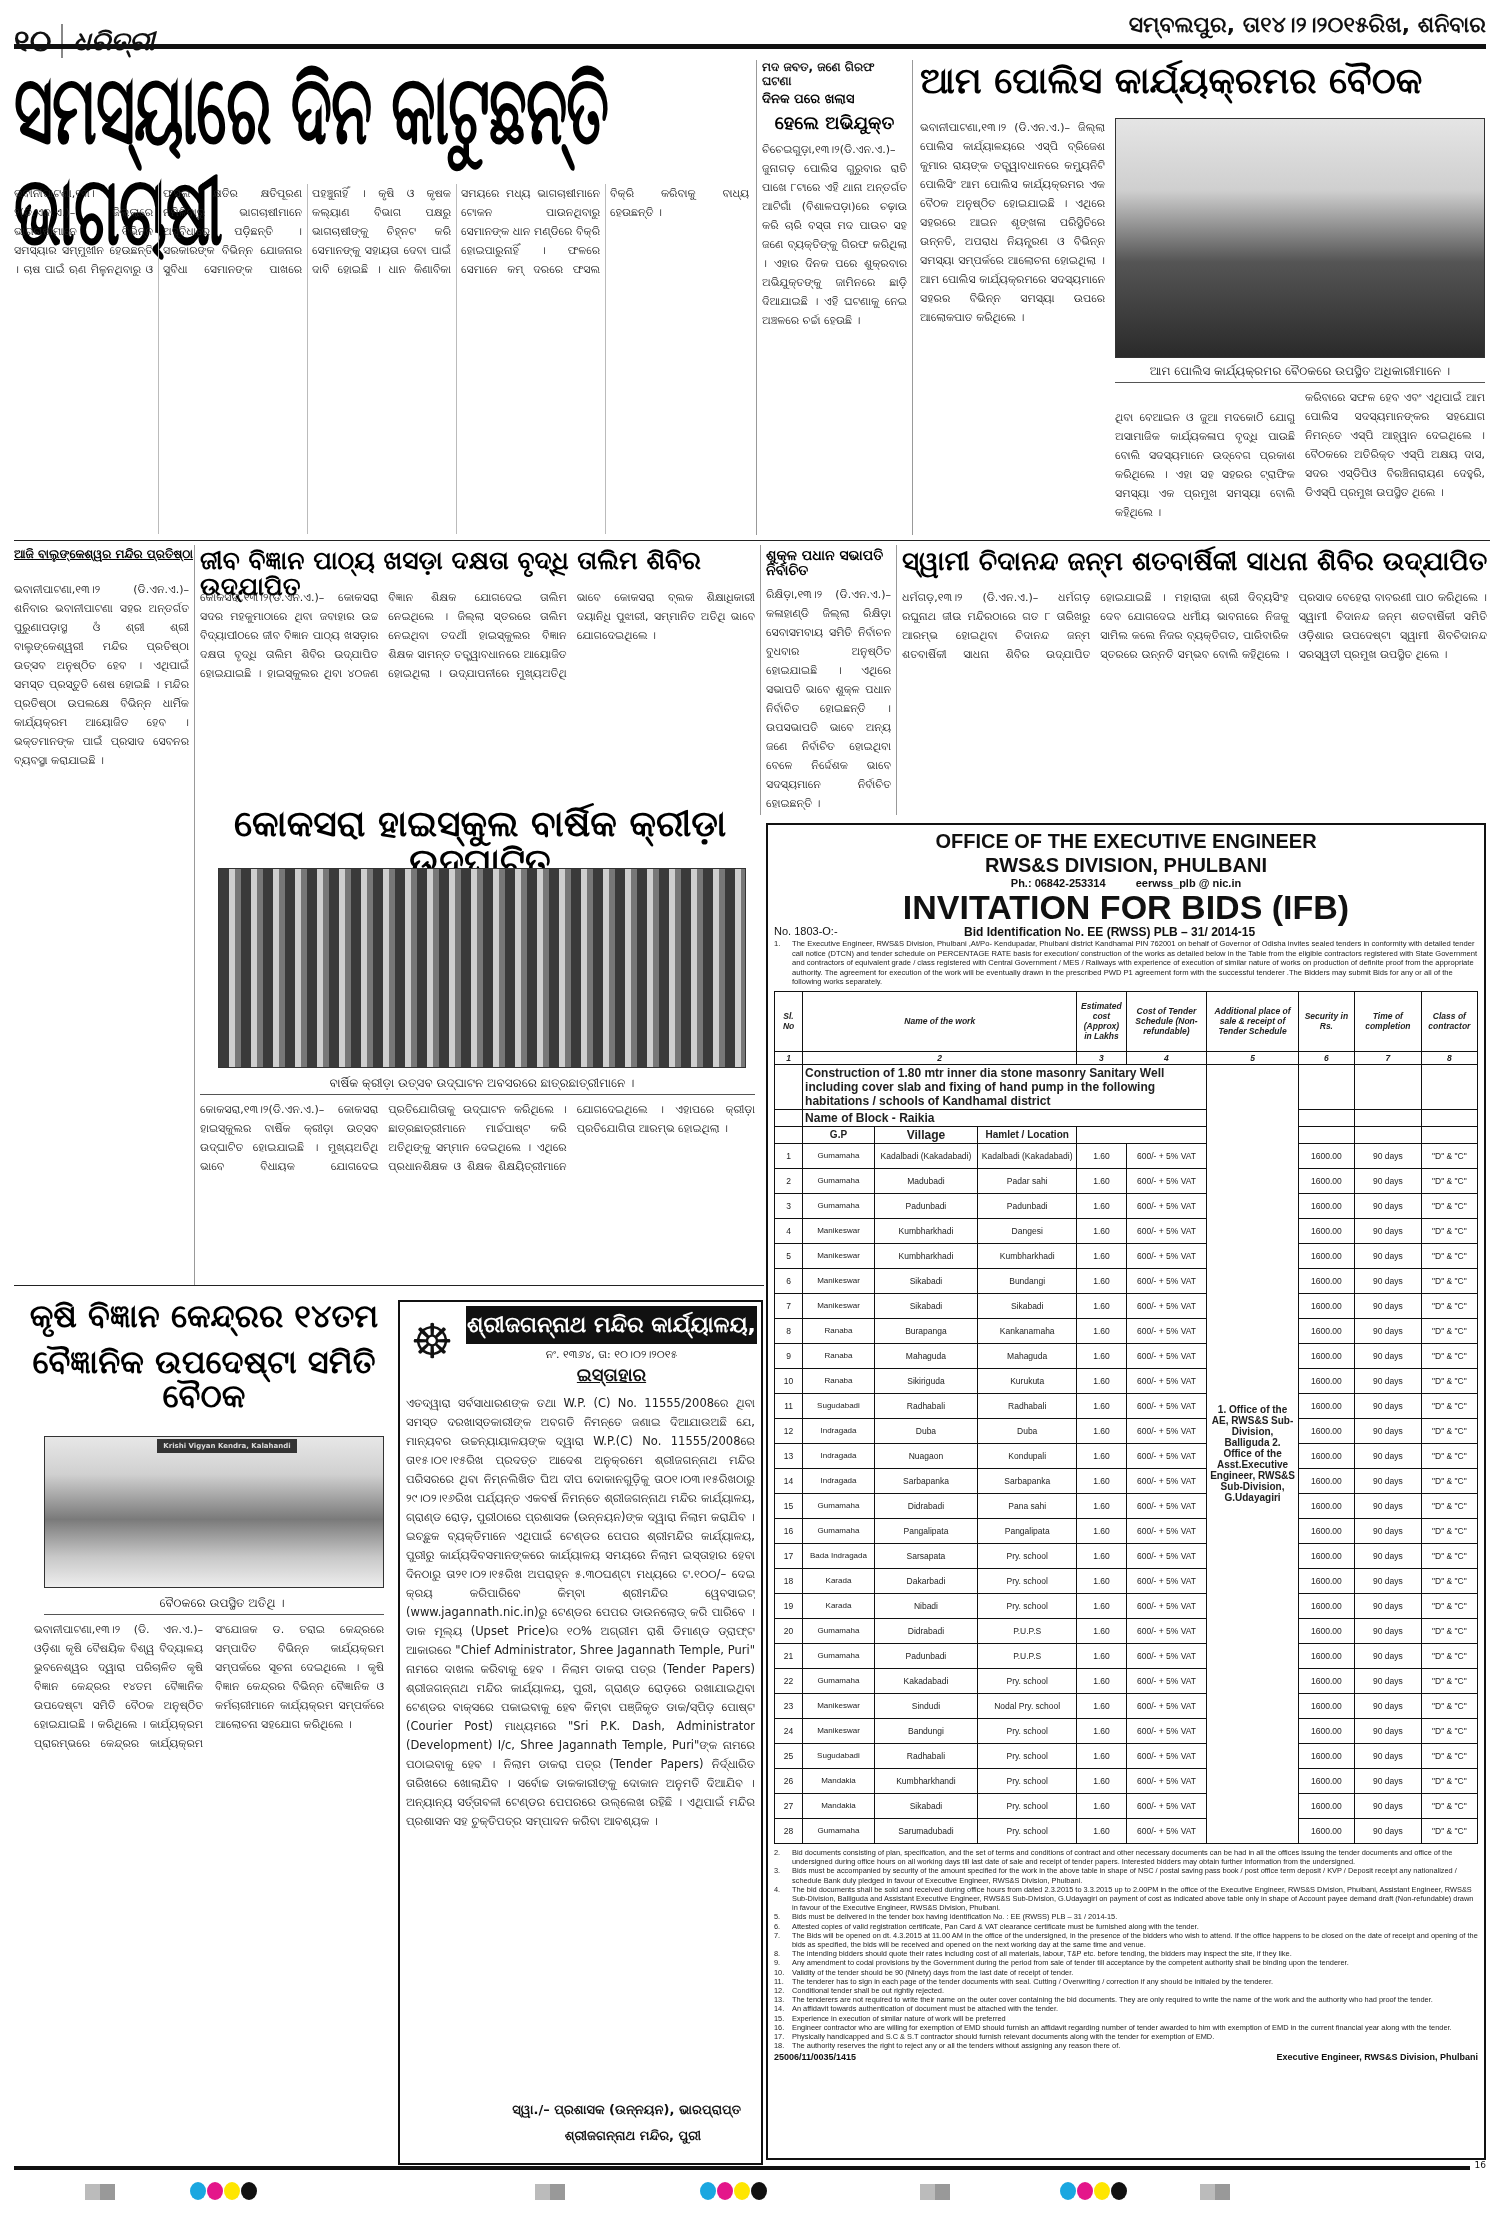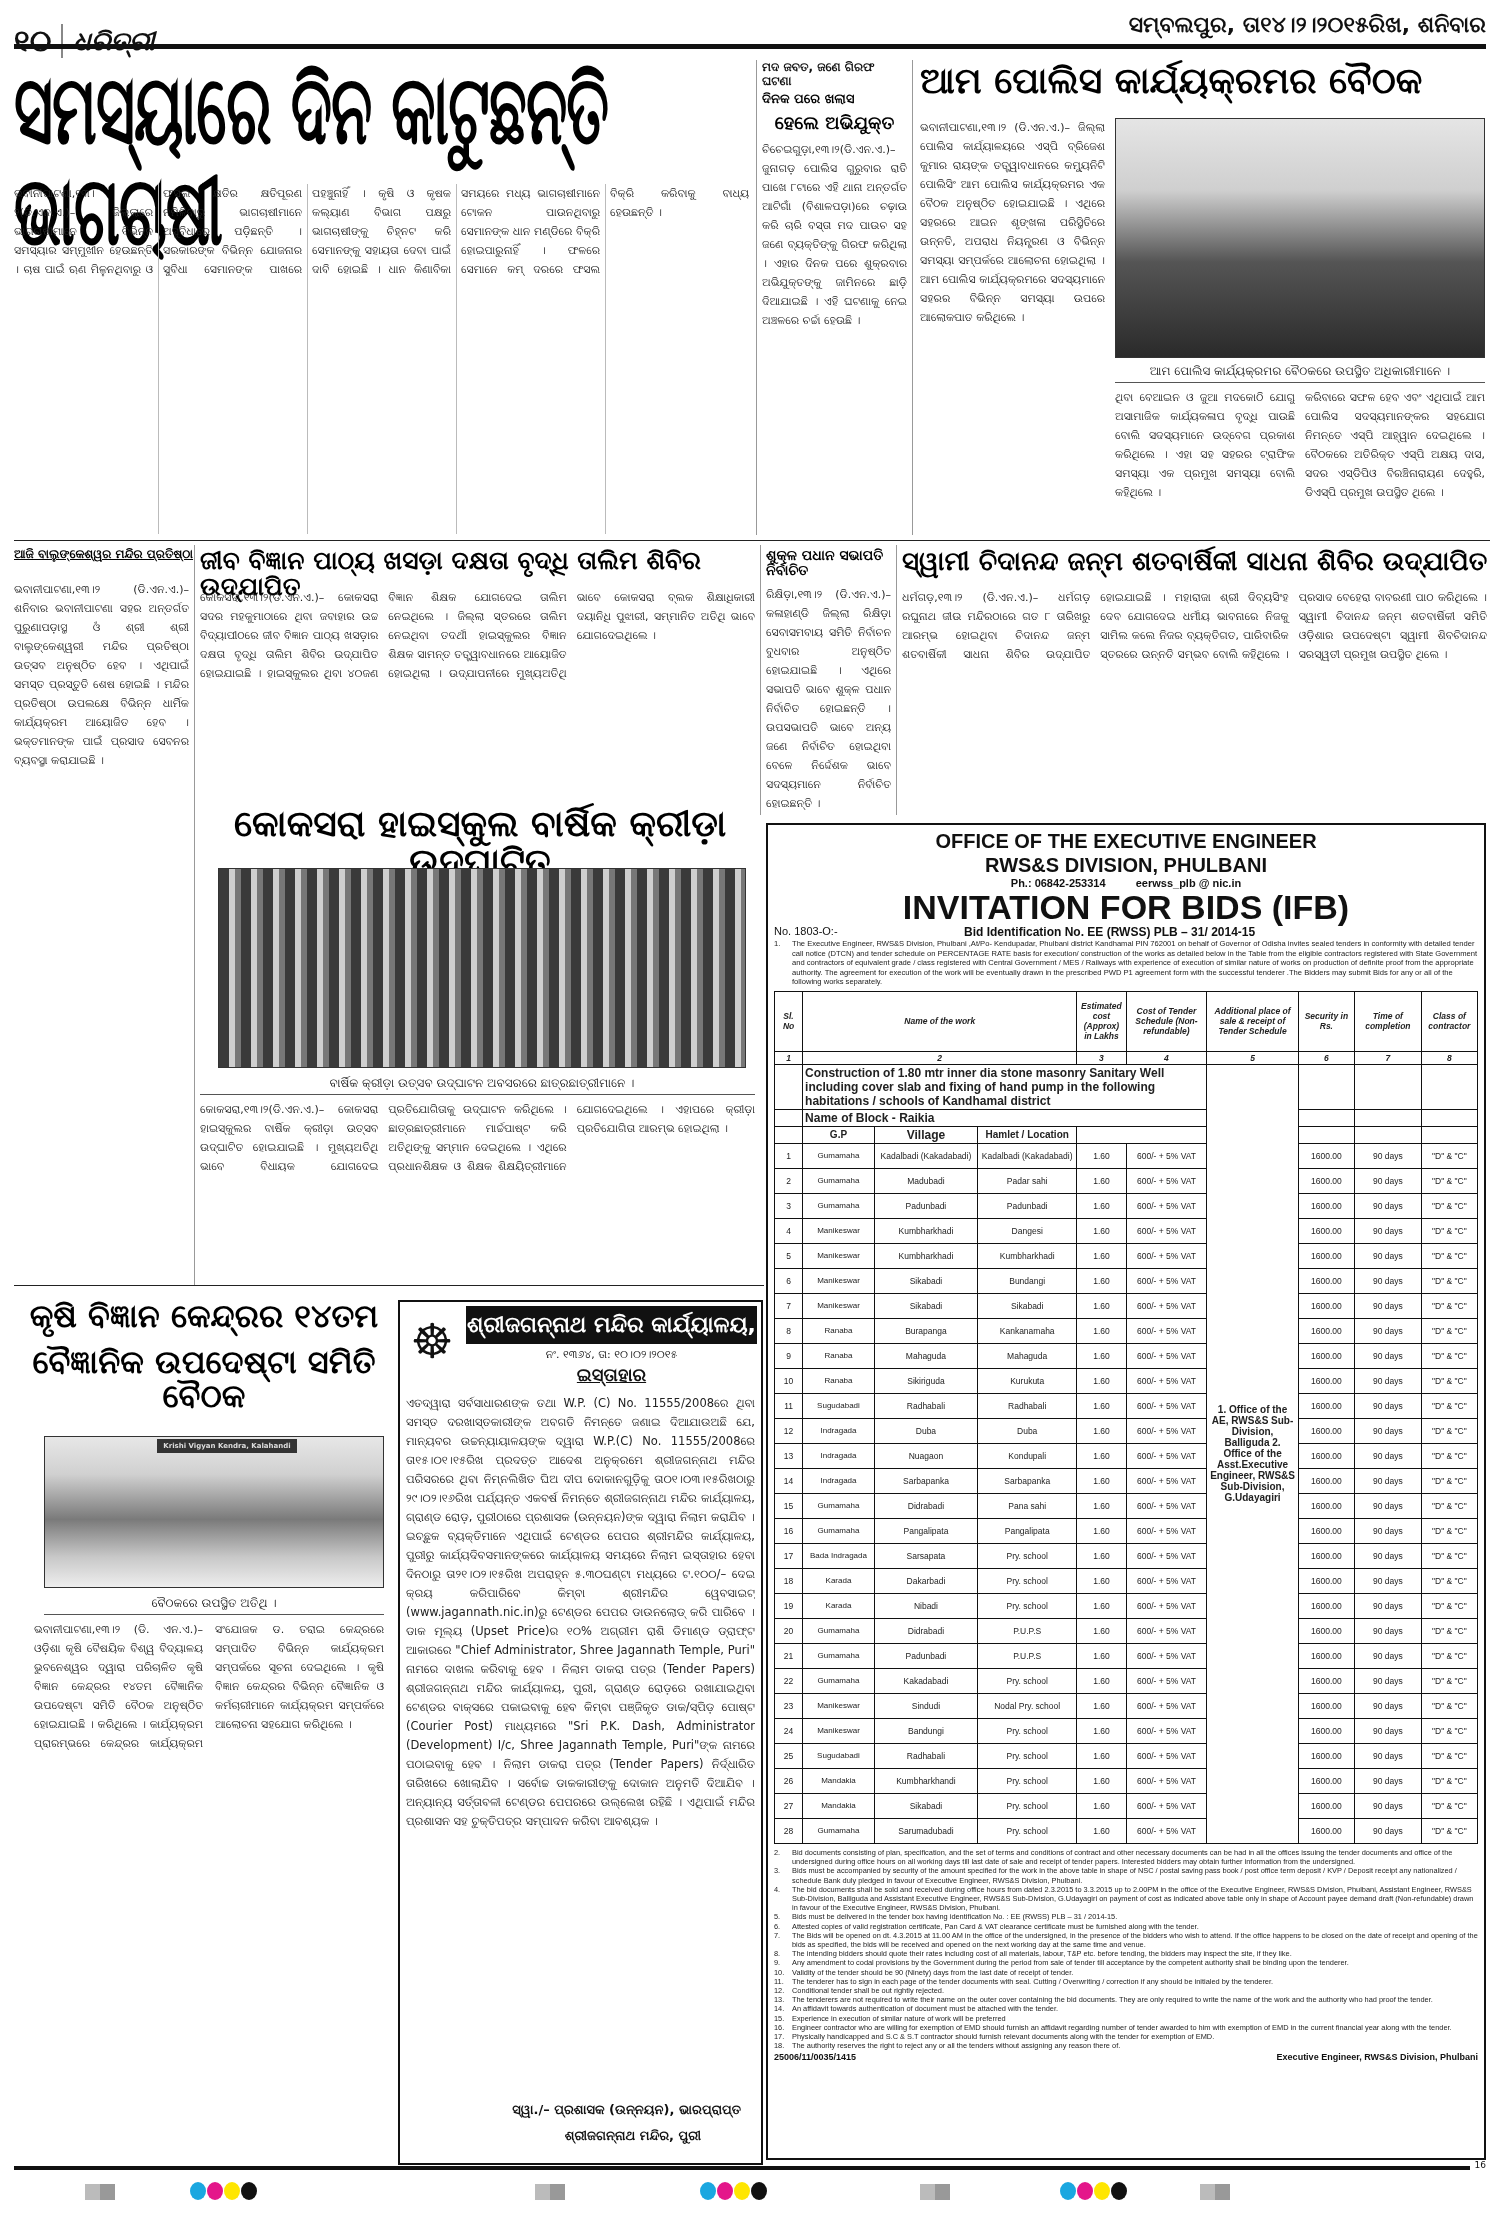--- a/index.html
+++ b/index.html
@@ -60,21 +60,21 @@
   <div class="headline" style="font-size:18px;margin-top:8px;text-align:center;">ହେଲେ ଅଭିଯୁକ୍ତ</div>
   <div class="body-text" style="margin-top:7px;height:365px;">ଚିଚେଇଗୁଡ଼ା,୧୩।୨(ଡି.ଏନ.ଏ.)– ଜୁନାଗଡ଼ ପୋଲିସ ଗୁରୁବାର ରାତି ପାଖେ ୮ଟାରେ ଏହି ଥାନା ଅନ୍ତର୍ଗତ ଆଟିଗାଁ (ବିଶାଳପଡ଼ା)ରେ ଚଢ଼ାଉ କରି ଚାରି ବସ୍ତା ମଦ ପାଉଚ ସହ ଜଣେ ବ୍ୟକ୍ତିଙ୍କୁ ଗିରଫ କରିଥିଲା । ଏହାର ଦିନକ ପରେ ଶୁକ୍ରବାର ଅଭିଯୁକ୍ତଙ୍କୁ ଜାମିନରେ ଛାଡ଼ି ଦିଆଯାଇଛି । ଏହି ଘଟଣାକୁ ନେଇ ଅଞ୍ଚଳରେ ଚର୍ଚ୍ଚା ହେଉଛି ।</div>
 </div>
 
 <div class="abs col-rule" style="left:912px;top:60px;height:475px;"></div>
 <div class="abs headline" style="left:920px;top:62px;width:570px;font-size:36px;">ଆମ ପୋଲିସ କାର୍ଯ୍ୟକ୍ରମର ବୈଠକ</div>
 <div class="abs body-text" style="left:920px;top:118px;width:185px;height:300px;">ଭବାନୀପାଟଣା,୧୩।୨ (ଡି.ଏନ.ଏ.)– ଜିଲ୍ଲା ପୋଲିସ କାର୍ଯ୍ୟାଳୟରେ ଏସ୍‌ପି ବ୍ରିଜେଶ କୁମାର ରାୟଙ୍କ ତତ୍ତ୍ୱାବଧାନରେ କମ୍ୟୁନିଟି ପୋଲିସିଂ ଆମ ପୋଲିସ କାର୍ଯ୍ୟକ୍ରମର ଏକ ବୈଠକ ଅନୁଷ୍ଠିତ ହୋଇଯାଇଛି । ଏଥିରେ ସହରରେ ଆଇନ ଶୃଙ୍ଖଳା ପରିସ୍ଥିତିରେ ଉନ୍ନତି, ଅପରାଧ ନିୟନ୍ତ୍ରଣ ଓ ବିଭିନ୍ନ ସମସ୍ୟା ସମ୍ପର୍କରେ ଆଲୋଚନା ହୋଇଥିଲା । ଆମ ପୋଲିସ କାର୍ଯ୍ୟକ୍ରମରେ ସଦସ୍ୟମାନେ ସହରର ବିଭିନ୍ନ ସମସ୍ୟା ଉପରେ ଆଲୋକପାତ କରିଥିଲେ ।</div>
 <div class="abs photo dark" style="left:1115px;top:118px;width:370px;height:240px;"></div>
 <div class="abs caption" style="left:1115px;top:364px;width:370px;">ଆମ ପୋଲିସ କାର୍ଯ୍ୟକ୍ରମର ବୈଠକରେ ଉପସ୍ଥିତ ଅଧିକାରୀମାନେ ।</div>
 <div class="abs hrule" style="left:1115px;top:382px;width:370px;"></div>
-<div class="abs body-text" style="left:1115px;top:388px;width:180px;height:146px;">ଥିବା ବେଆଇନ ଓ ଜୁଆ ମଦକୋଠି ଯୋଗୁ ଅସାମାଜିକ କାର୍ଯ୍ୟକଳାପ ବୃଦ୍ଧି ପାଉଛି ବୋଲି ସଦସ୍ୟମାନେ ଉଦ୍‌ବେଗ ପ୍ରକାଶ କରିଥିଲେ । ଏହା ସହ ସହରର ଟ୍ରାଫିକ ସମସ୍ୟା ଏକ ପ୍ରମୁଖ ସମସ୍ୟା ବୋଲି କହିଥିଲେ ।</div>
+<div class="abs body-text" style="left:1115px;top:408px;width:180px;height:146px;">ଥିବା ବେଆଇନ ଓ ଜୁଆ ମଦକୋଠି ଯୋଗୁ ଅସାମାଜିକ କାର୍ଯ୍ୟକଳାପ ବୃଦ୍ଧି ପାଉଛି ବୋଲି ସଦସ୍ୟମାନେ ଉଦ୍‌ବେଗ ପ୍ରକାଶ କରିଥିଲେ । ଏହା ସହ ସହରର ଟ୍ରାଫିକ ସମସ୍ୟା ଏକ ପ୍ରମୁଖ ସମସ୍ୟା ବୋଲି କହିଥିଲେ ।</div>
 <div class="abs body-text" style="left:1305px;top:388px;width:180px;height:146px;">କରିବାରେ ସଫଳ ହେବ ଏବଂ ଏଥିପାଇଁ ଆମ ପୋଲିସ ସଦସ୍ୟମାନଙ୍କର ସହଯୋଗ ନିମନ୍ତେ ଏସ୍‌ପି ଆହ୍ୱାନ ଦେଇଥିଲେ । ବୈଠକରେ ଅତିରିକ୍ତ ଏସ୍‌ପି ଅକ୍ଷୟ ଦାସ, ସଦର ଏସ୍‌ଡିପିଓ ବିରଞ୍ଚିନାରାୟଣ ଦେହୁରି, ଡିଏସ୍‌ପି ପ୍ରମୁଖ ଉପସ୍ଥିତ ଥିଲେ ।</div>
 
 <div class="abs hrule" style="left:14px;top:540px;width:1476px;background:#222;"></div>
 
 <div class="abs headline" style="left:14px;top:548px;width:180px;font-size:12px;text-decoration:underline;">ଆଜି ବାଲୁଙ୍କେଶ୍ୱର ମନ୍ଦିର ପ୍ରତିଷ୍ଠା</div>
 <div class="abs body-text" style="left:14px;top:580px;width:175px;height:700px;">ଭବାନୀପାଟଣା,୧୩।୨ (ଡି.ଏନ.ଏ.)– ଶନିବାର ଭବାନୀପାଟଣା ସହର ଅନ୍ତର୍ଗତ ପୁରୁଣାପଡ଼ାସ୍ଥ ଓଁ ଶ୍ରୀ ଶ୍ରୀ ବାଲୁଙ୍କେଶ୍ୱରୀ ମନ୍ଦିର ପ୍ରତିଷ୍ଠା ଉତ୍ସବ ଅନୁଷ୍ଠିତ ହେବ । ଏଥିପାଇଁ ସମସ୍ତ ପ୍ରସ୍ତୁତି ଶେଷ ହୋଇଛି । ମନ୍ଦିର ପ୍ରତିଷ୍ଠା ଉପଲକ୍ଷେ ବିଭିନ୍ନ ଧାର୍ମିକ କାର୍ଯ୍ୟକ୍ରମ ଆୟୋଜିତ ହେବ । ଭକ୍ତମାନଙ୍କ ପାଇଁ ପ୍ରସାଦ ସେବନର ବ୍ୟବସ୍ଥା କରାଯାଇଛି ।</div>
 <div class="abs col-rule" style="left:194px;top:545px;height:740px;"></div>
 
 <div class="abs headline" style="left:200px;top:548px;width:560px;font-size:25px;">ଜୀବ ବିଜ୍ଞାନ ପାଠ୍ୟ ଖସଡ଼ା ଦକ୍ଷତା ବୃଦ୍ଧି ତାଲିମ ଶିବିର ଉଦ୍‌ଯାପିତ</div>
 <div class="abs body-text" style="left:200px;top:588px;width:555px;height:200px;column-count:3;column-gap:10px;">କୋକସରା,୧୩।୨(ଡି.ଏନ.ଏ.)– କୋକସରା ସଦର ମହକୁମାଠାରେ ଥିବା ଜବାହାର ଉଚ୍ଚ ବିଦ୍ୟାପୀଠରେ ଜୀବ ବିଜ୍ଞାନ ପାଠ୍ୟ ଖସଡ଼ାର ଦକ୍ଷତା ବୃଦ୍ଧି ତାଲିମ ଶିବିର ଉଦ୍‌ଯାପିତ ହୋଇଯାଇଛି । ହାଇସ୍କୁଲର ଥିବା ୪୦ଜଣ ବିଜ୍ଞାନ ଶିକ୍ଷକ ଯୋଗଦେଇ ତାଲିମ ନେଇଥିଲେ । ଜିଲ୍ଲା ସ୍ତରରେ ତାଲିମ ନେଇଥିବା ତଦର୍ଥୀ ହାଇସ୍କୁଲର ବିଜ୍ଞାନ ଶିକ୍ଷକ ସାମନ୍ତ ତତ୍ତ୍ୱାବଧାନରେ ଆୟୋଜିତ ହୋଇଥିଲା । ଉଦ୍‌ଯାପନୀରେ ମୁଖ୍ୟଅତିଥି ଭାବେ କୋକସରା ବ୍ଲକ ଶିକ୍ଷାଧିକାରୀ ଦୟାନିଧି ପୁଝାରୀ, ସମ୍ମାନିତ ଅତିଥି ଭାବେ ଯୋଗଦେଇଥିଲେ ।</div>
@@ -93,21 +93,21 @@
 <div class="abs hrule" style="left:200px;top:1094px;width:555px;"></div>
 <div class="abs body-text" style="left:200px;top:1100px;width:555px;height:180px;column-count:3;column-gap:10px;">କୋକସରା,୧୩।୨(ଡି.ଏନ.ଏ.)– କୋକସରା ହାଇସ୍କୁଲର ବାର୍ଷିକ କ୍ରୀଡ଼ା ଉତ୍ସବ ଉଦ୍‌ଘାଟିତ ହୋଇଯାଇଛି । ମୁଖ୍ୟଅତିଥି ଭାବେ ବିଧାୟକ ଯୋଗଦେଇ ପ୍ରତିଯୋଗିତାକୁ ଉଦ୍‌ଘାଟନ କରିଥିଲେ । ଛାତ୍ରଛାତ୍ରୀମାନେ ମାର୍ଚ୍ଚପାଷ୍ଟ କରି ଅତିଥିଙ୍କୁ ସମ୍ମାନ ଦେଇଥିଲେ । ଏଥିରେ ପ୍ରଧାନଶିକ୍ଷକ ଓ ଶିକ୍ଷକ ଶିକ୍ଷୟିତ୍ରୀମାନେ ଯୋଗଦେଇଥିଲେ । ଏହାପରେ କ୍ରୀଡ଼ା ପ୍ରତିଯୋଗିତା ଆରମ୍ଭ ହୋଇଥିଲା ।</div>
 
 <div class="abs hrule" style="left:14px;top:1285px;width:750px;background:#222;"></div>
 
 <div class="abs headline" style="left:14px;top:1300px;width:380px;font-size:32px;text-align:center;">କୃଷି ବିଜ୍ଞାନ କେନ୍ଦ୍ରର ୧୪ତମ</div>
 <div class="abs headline" style="left:14px;top:1346px;width:380px;font-size:32px;text-align:center;">ବୈଜ୍ଞାନିକ ଉପଦେଷ୍ଟା ସମିତି ବୈଠକ</div>
 <div class="abs photo" style="left:44px;top:1436px;width:340px;height:152px;background:linear-gradient(180deg,#e7e7e7 0%,#d0d0d0 25%,#7a7a7a 55%,#c8c8c8 80%,#eee 100%);">
   <div style="position:absolute;left:112px;top:2px;width:140px;height:14px;background:#333;color:#ddd;font-size:7px;text-align:center;line-height:14px;font-weight:bold;">Krishi Vigyan Kendra, Kalahandi</div>
 </div>
-<div class="abs caption" style="left:44px;top:1596px;width:340px;">ବୈଠକରେ ଉପସ୍ଥିତ ଅତିଥି ।</div>
+<div class="abs caption" style="left:52px;top:1596px;width:340px;">ବୈଠକରେ ଉପସ୍ଥିତ ଅତିଥି ।</div>
 <div class="abs hrule" style="left:44px;top:1614px;width:340px;"></div>
 <div class="abs body-text" style="left:34px;top:1620px;width:350px;height:540px;column-count:2;column-gap:12px;">ଭବାନୀପାଟଣା,୧୩।୨ (ଡି. ଏନ.ଏ.)– ଓଡ଼ିଶା କୃଷି ବୈଷୟିକ ବିଶ୍ୱ ବିଦ୍ୟାଳୟ ଭୁବନେଶ୍ୱର ଦ୍ୱାରା ପରିଚାଳିତ କୃଷି ବିଜ୍ଞାନ କେନ୍ଦ୍ରର ୧୪ତମ ବୈଜ୍ଞାନିକ ଉପଦେଷ୍ଟା ସମିତି ବୈଠକ ଅନୁଷ୍ଠିତ ହୋଇଯାଇଛି । କରିଥିଲେ । କାର୍ଯ୍ୟକ୍ରମ ପ୍ରାରମ୍ଭରେ କେନ୍ଦ୍ରର କାର୍ଯ୍ୟକ୍ରମ ସଂଯୋଜକ ଡ. ତରାଇ କେନ୍ଦ୍ରରେ ସମ୍ପାଦିତ ବିଭିନ୍ନ କାର୍ଯ୍ୟକ୍ରମ ସମ୍ପର୍କରେ ସୂଚନା ଦେଇଥିଲେ । କୃଷି ବିଜ୍ଞାନ କେନ୍ଦ୍ରର ବିଭିନ୍ନ ବୈଜ୍ଞାନିକ ଓ କର୍ମଚାରୀମାନେ କାର୍ଯ୍ୟକ୍ରମ ସମ୍ପର୍କରେ ଆଲୋଚନା ସହଯୋଗ କରିଥିଲେ ।</div>
 
 <div class="abs ad-box" style="left:398px;top:1300px;width:365px;height:865px;">
   <div style="position:absolute;left:2px;top:4px;width:60px;height:70px;display:flex;align-items:center;justify-content:center;font-size:48px;">☸</div>
   <div style="position:absolute;left:66px;top:4px;right:4px;height:38px;background:#111;color:#fff;font-size:22px;font-weight:bold;line-height:38px;text-align:center;">ଶ୍ରୀଜଗନ୍ନାଥ ମନ୍ଦିର କାର୍ଯ୍ୟାଳୟ, ପୁରୀ</div>
   <div style="position:absolute;left:66px;top:46px;right:4px;font-size:11px;text-align:center;">ନଂ. ୧୩୬୪, ତା: ୧୦।୦୨।୨୦୧୫</div>
   <div style="position:absolute;left:66px;top:62px;right:4px;font-size:18px;font-weight:bold;text-align:center;text-decoration:underline;">ଇସ୍ତାହାର</div>
   <div class="body-text" style="position:absolute;left:6px;top:92px;right:6px;height:700px;font-size:11.5px;line-height:19px;">ଏତଦ୍ୱାରା ସର୍ବସାଧାରଣଙ୍କ ତଥା W.P. (C) No. 11555/2008ରେ ଥିବା ସମସ୍ତ ଦରଖାସ୍ତକାରୀଙ୍କ ଅବଗତି ନିମନ୍ତେ ଜଣାଇ ଦିଆଯାଉଅଛି ଯେ, ମାନ୍ୟବର ଉଚ୍ଚନ୍ୟାୟାଳୟଙ୍କ ଦ୍ୱାରା W.P.(C) No. 11555/2008ରେ ତା୧୫।୦୧।୧୫ରିଖ ପ୍ରଦତ୍ତ ଆଦେଶ ଅନୁକ୍ରମେ ଶ୍ରୀଜଗନ୍ନାଥ ମନ୍ଦିର ପରିସରରେ ଥିବା ନିମ୍ନଲିଖିତ ଘିଅ ଦୀପ ଦୋକାନଗୁଡ଼ିକୁ ତା୦୧।୦୩।୧୫ରିଖଠାରୁ ୨୯।୦୨।୧୬ରିଖ ପର୍ଯ୍ୟନ୍ତ ଏକବର୍ଷ ନିମନ୍ତେ ଶ୍ରୀଜଗନ୍ନାଥ ମନ୍ଦିର କାର୍ଯ୍ୟାଳୟ, ଗ୍ରାଣ୍ଡ ରୋଡ଼, ପୁରୀଠାରେ ପ୍ରଶାସକ (ଉନ୍ନୟନ)ଙ୍କ ଦ୍ୱାରା ନିଲାମ କରାଯିବ । ଇଚ୍ଛୁକ ବ୍ୟକ୍ତିମାନେ ଏଥିପାଇଁ ଟେଣ୍ଡର ପେପର ଶ୍ରୀମନ୍ଦିର କାର୍ଯ୍ୟାଳୟ, ପୁରୀରୁ କାର୍ଯ୍ୟଦିବସମାନଙ୍କରେ କାର୍ଯ୍ୟାଳୟ ସମୟରେ ନିଲାମ ଇସ୍ତାହାର ହେବା ଦିନଠାରୁ ତା୨୧।୦୨।୧୫ରିଖ ଅପରାହ୍ନ ୫.୩୦ଘଣ୍ଟା ମଧ୍ୟରେ ଟ.୧୦୦/– ଦେଇ କ୍ରୟ କରିପାରିବେ କିମ୍ବା ଶ୍ରୀମନ୍ଦିର ୱେବସାଇଟ୍ (www.jagannath.nic.in)ରୁ ଟେଣ୍ଡର ପେପର ଡାଉନଲୋଡ୍ କରି ପାରିବେ । ଡାକ ମୂଲ୍ୟ (Upset Price)ର ୧୦% ଅଗ୍ରୀମ ରାଶି ଡିମାଣ୍ଡ ଡ୍ରାଫ୍ଟ ଆକାରରେ "Chief Administrator, Shree Jagannath Temple, Puri" ନାମରେ ଦାଖଲ କରିବାକୁ ହେବ । ନିଲାମ ଡାକରା ପତ୍ର (Tender Papers) ଶ୍ରୀଜଗନ୍ନାଥ ମନ୍ଦିର କାର୍ଯ୍ୟାଳୟ, ପୁରୀ, ଗ୍ରାଣ୍ଡ ରୋଡ଼ରେ ରଖାଯାଇଥିବା ଟେଣ୍ଡର ବାକ୍ସରେ ପକାଇବାକୁ ହେବ କିମ୍ବା ପଞ୍ଜିକୃତ ଡାକ/ସ୍ପିଡ଼ ପୋଷ୍ଟ (Courier Post) ମାଧ୍ୟମରେ "Sri P.K. Dash, Administrator (Development) I/c, Shree Jagannath Temple, Puri"ଙ୍କ ନାମରେ ପଠାଇବାକୁ ହେବ । ନିଲାମ ଡାକରା ପତ୍ର (Tender Papers) ନିର୍ଦ୍ଧାରିତ ତାରିଖରେ ଖୋଲାଯିବ । ସର୍ବୋଚ୍ଚ ଡାକକାରୀଙ୍କୁ ଦୋକାନ ଅନୁମତି ଦିଆଯିବ । ଅନ୍ୟାନ୍ୟ ସର୍ତ୍ତାବଳୀ ଟେଣ୍ଡର ପେପରରେ ଉଲ୍ଲେଖ ରହିଛି । ଏଥିପାଇଁ ମନ୍ଦିର ପ୍ରଶାସନ ସହ ଚୁକ୍ତିପତ୍ର ସମ୍ପାଦନ କରିବା ଆବଶ୍ୟକ ।</div>
   <div style="position:absolute;right:20px;top:800px;font-size:13px;font-weight:bold;">ସ୍ୱା./– ପ୍ରଶାସକ (ଉନ୍ନୟନ), ଭାରପ୍ରାପ୍ତ</div>

